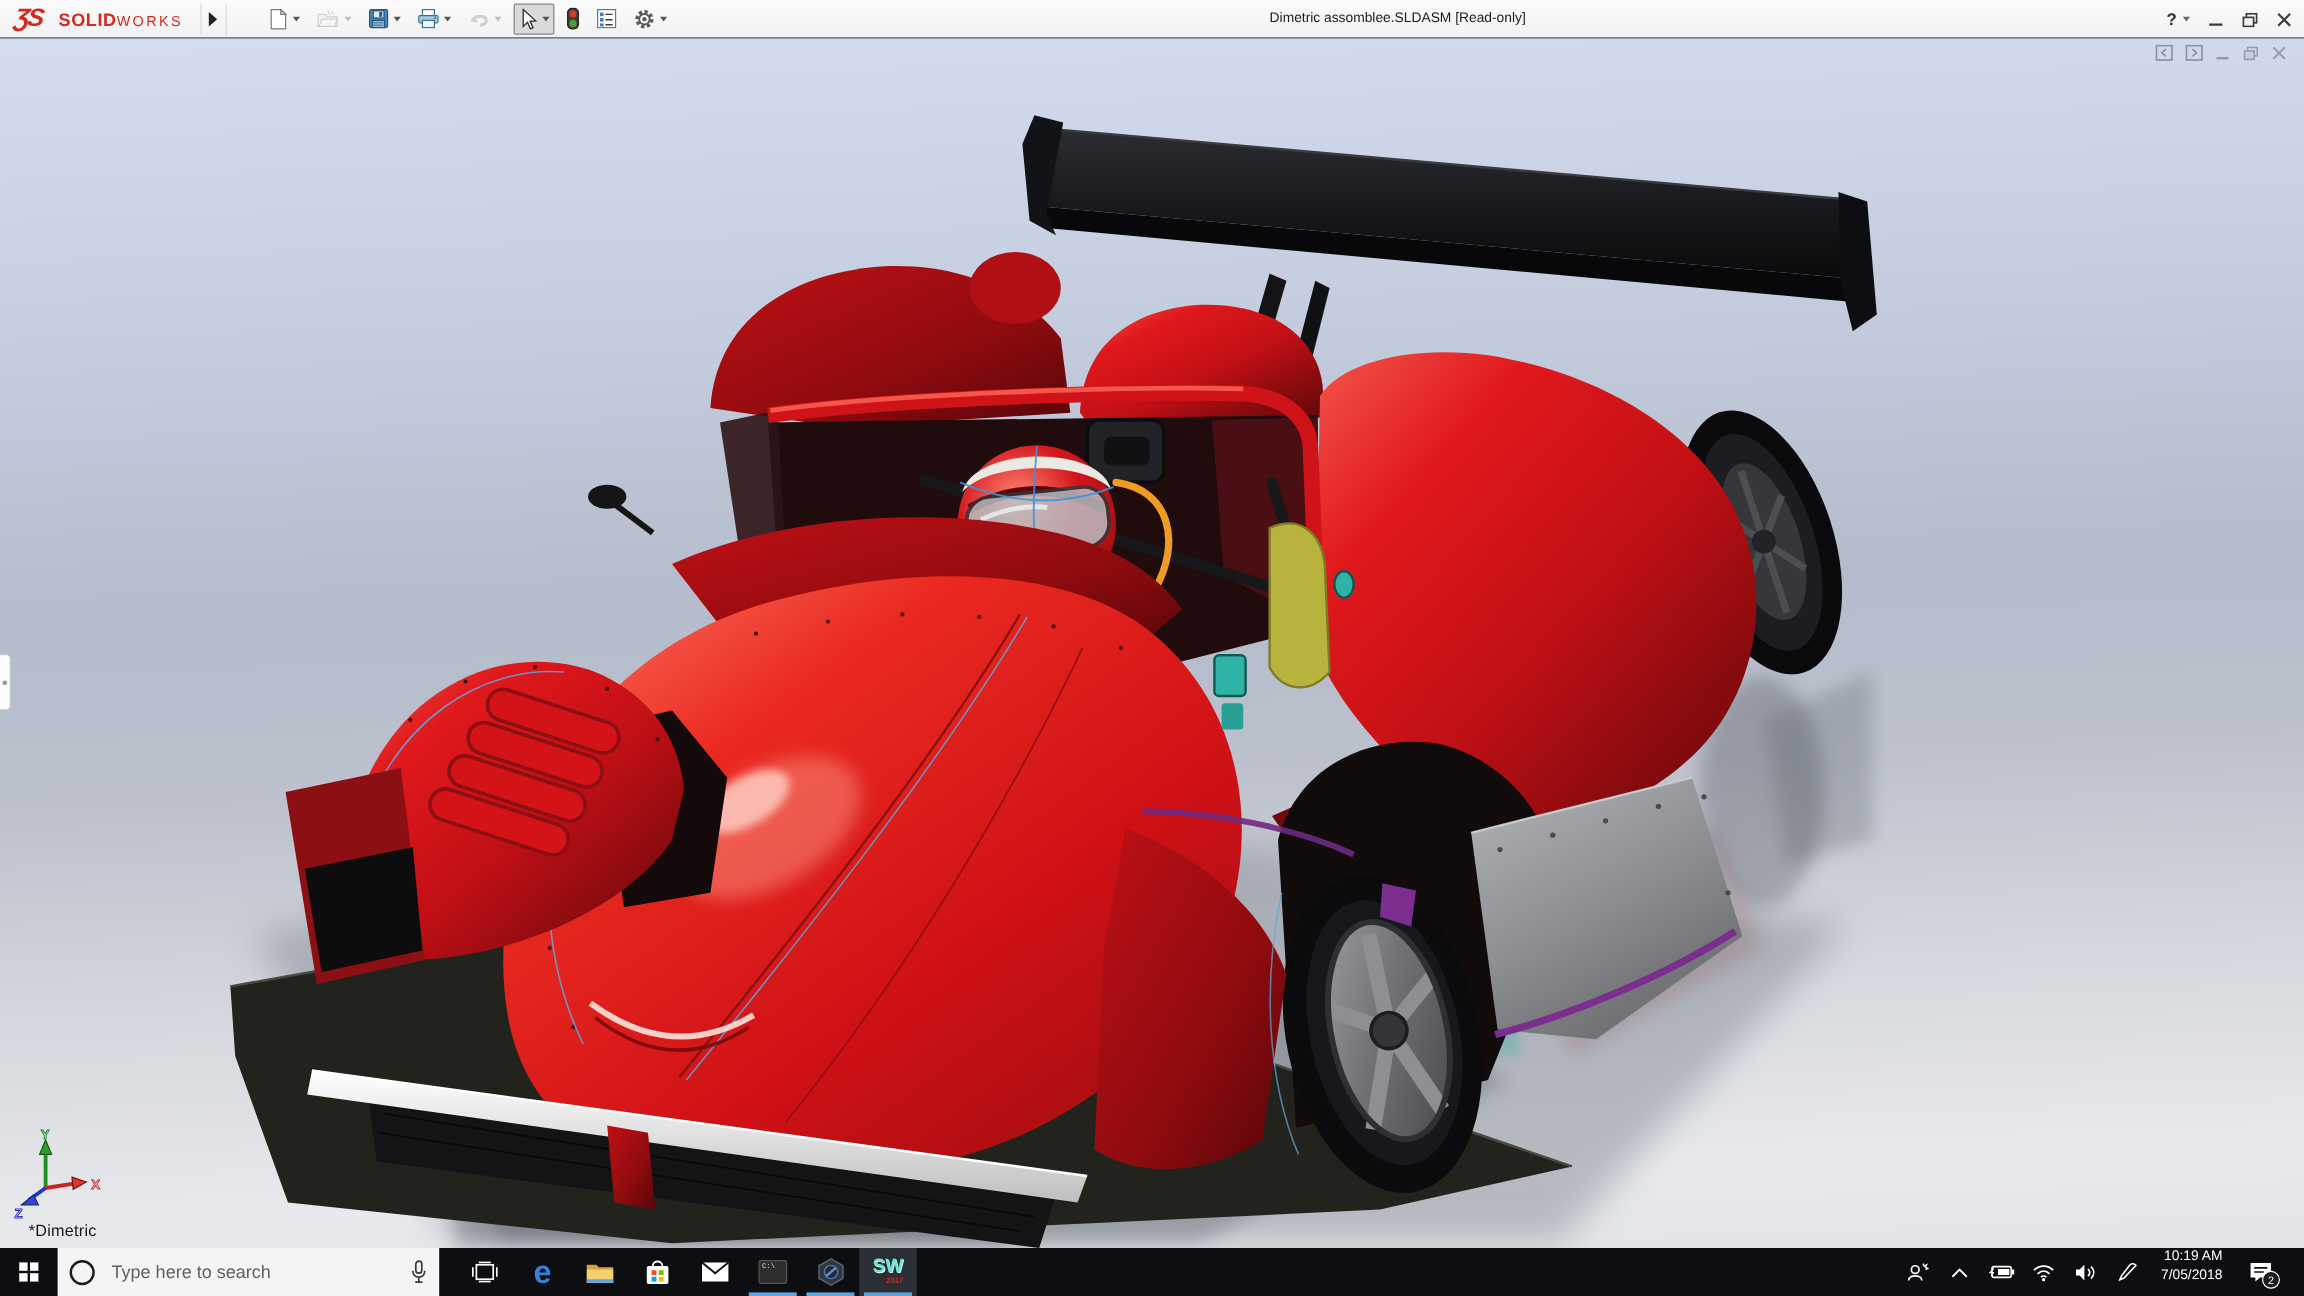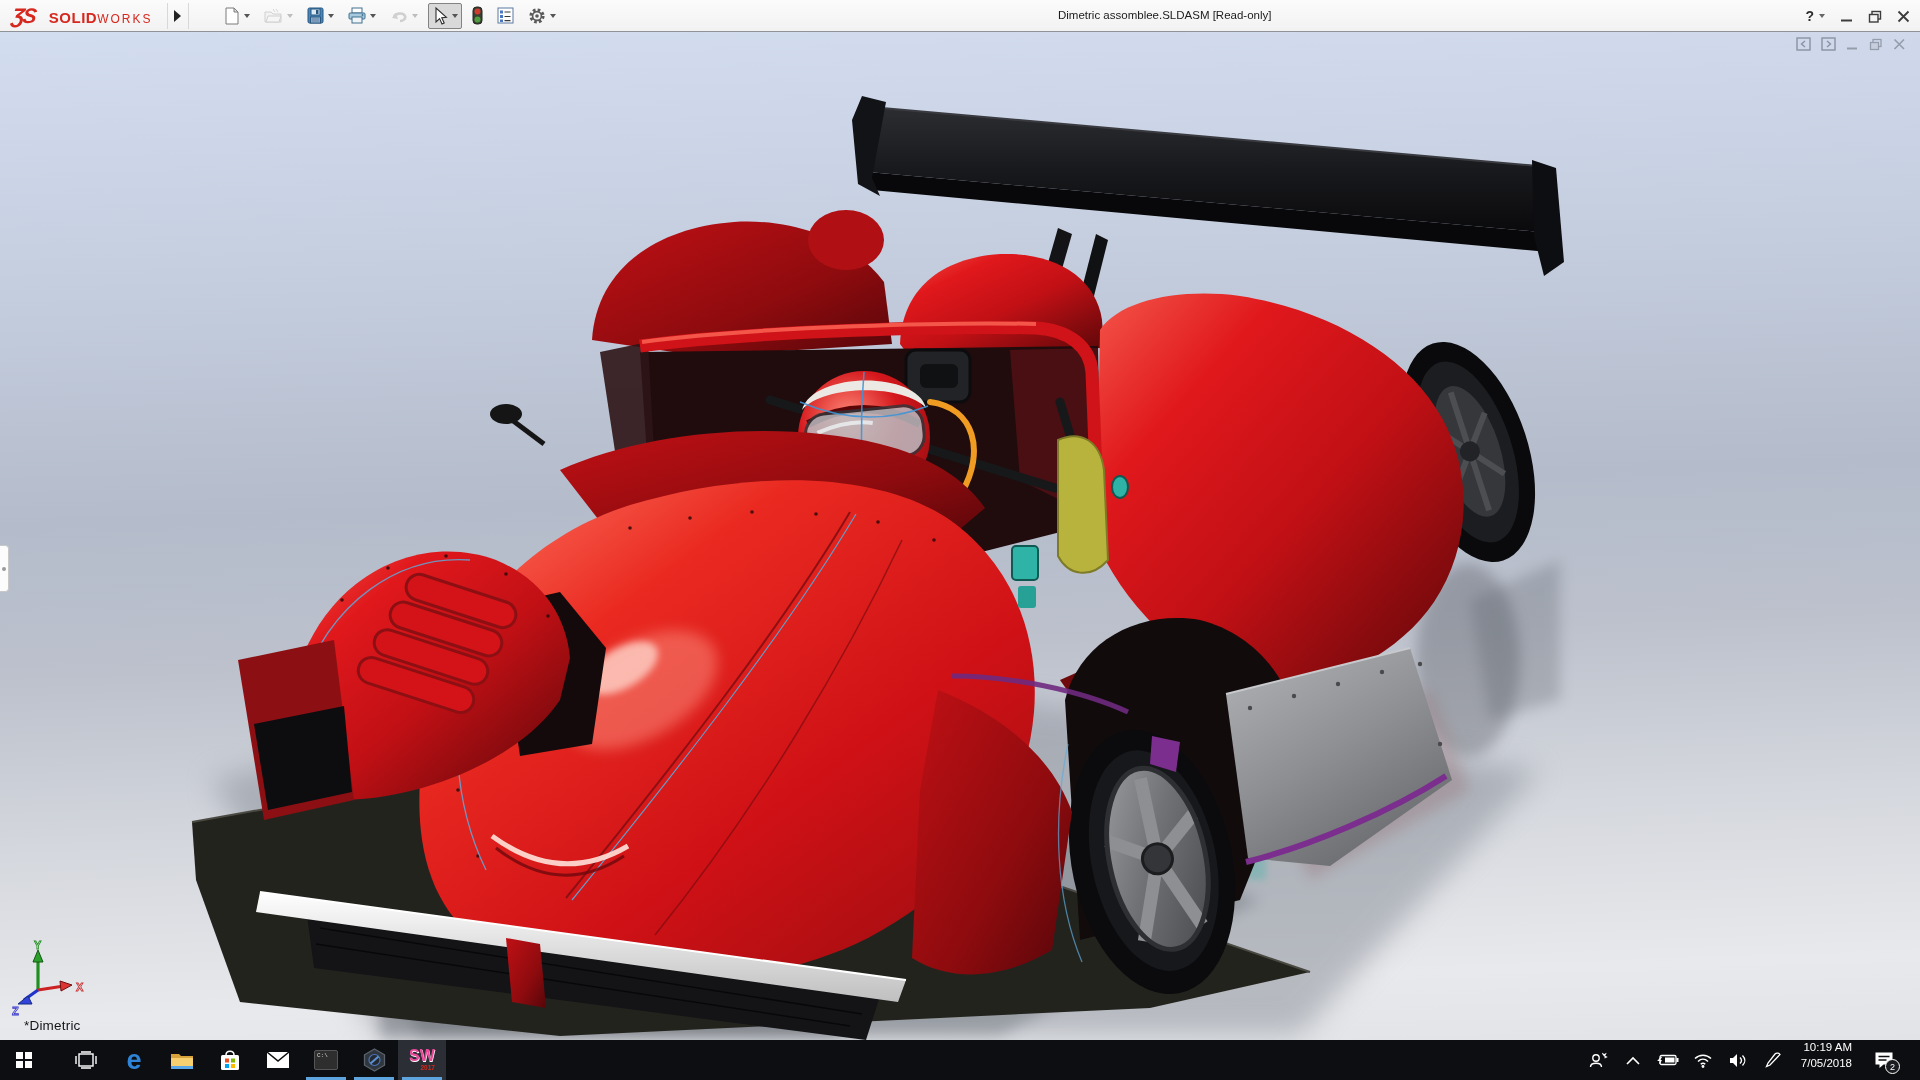--- a/index.html
+++ b/index.html
@@ -48,21 +48,21 @@
   .cortana { width:21px; height:21px; border:2.5px solid #1a1a1a; border-radius:50%; flex:none; }
   .searchbox input { flex:1; border:none; outline:none; background:transparent; font-size:15px; color:#444; margin-left:14px; font-family:"Liberation Sans",sans-serif; }
   .searchbox input::placeholder { color:#5f5f5f; opacity:1; }
   .app-btns { display:flex; margin-left:14px; }
   .app-btn { position:relative; width:48px; display:flex; align-items:center; justify-content:center; }
   .app-btn.running::after { content:""; position:absolute; bottom:0; left:4px; right:4px; height:3px; background:#5ea5e0; }
   .app-btn.active { background:#2b2f35; }
   .edge-e { font-size:27px; font-weight:700; color:#2e84d8; line-height:1; }
   .cmd-box { width:24px; height:20px; background:#2e2e2e; border:1px solid #555; border-radius:2px; font-size:6px; color:#ddd; padding:1px 2px; font-family:"Liberation Mono","DejaVu Sans Mono",monospace; }
   .sw-box { text-align:center; line-height:1; }
-  .sw-box .sw { font-size:16px; font-weight:800; color:#ec4899; letter-spacing:0; text-shadow:0.5px 0.5px 0 #fff;margin-top:30px; }
+  .sw-box .sw { font-size:16px; font-weight:800; color:#5eead4; letter-spacing:0; text-shadow:0.5px 0.5px 0 #fff;margin-top:30px; }
   .sw-box .yr { display:block; font-size:6.5px; font-weight:700; color:#d8281c; text-align:right; margin-top:1px; }
   .tray { margin-left:auto; display:flex; align-items:flex-start; gap:9px; padding-right:6px; }
   .tray-ic { width:26px; height:40px; display:flex; align-items:center; justify-content:center; }
   .clock { text-align:right; color:#fff; font-size:11.5px; line-height:1.35; margin:0 6px; }
   .action { position:relative; width:34px; height:40px; display:flex; align-items:center; justify-content:center; }
   .badge { position:absolute; right:1px; bottom:6px; width:15px; height:15px; border-radius:50%; background:#1b1c1f; border:1.5px solid #fff; color:#fff; font-size:9px; display:flex; align-items:center; justify-content:center; }
   .edge-strip { width:4px; border-left:1px solid #3a3b3e; }
 </style>
 </head>
 <body>
@@ -448,20 +448,28 @@
   <div class="taskbar">
     <div class="start">
       <div class="winlogo">
           <span></span>
           <span></span>
           <span></span>
           <span></span>
         </div>
     </div>
 
+    <div class="searchbox">
+      <div class="cortana"></div>
+      <input type="text" readonly="" placeholder="Type here to search" style="">
+      <svg width="14" height="20" viewBox="0 0 14 20">
+          <rect x="4.5" y="1" width="5" height="10" rx="2.5" fill="none" stroke="#3a3a3a" stroke-width="1.4"></rect>
+          <path d="M2 9 C2 16 12 16 12 9 M7 15 L7 18 M4 18.5 L10 18.5" fill="none" stroke="#3a3a3a" stroke-width="1.4"></path>
+        </svg>
+    </div>
 
     <div class="app-btns">
       <div class="app-btn">
         <svg width="22" height="18" viewBox="0 0 22 18">
             <rect x="4" y="3" width="14" height="12" fill="none" stroke="#fff" stroke-width="1.4"></rect>
             <path d="M1 5 L1 13 M21 5 L21 13 M6 1 L16 1 M6 17 L16 17" stroke="#fff" stroke-width="1.4"></path>
           </svg>
       </div>
       <div class="app-btn">
         <span class="edge-e">e</span>

